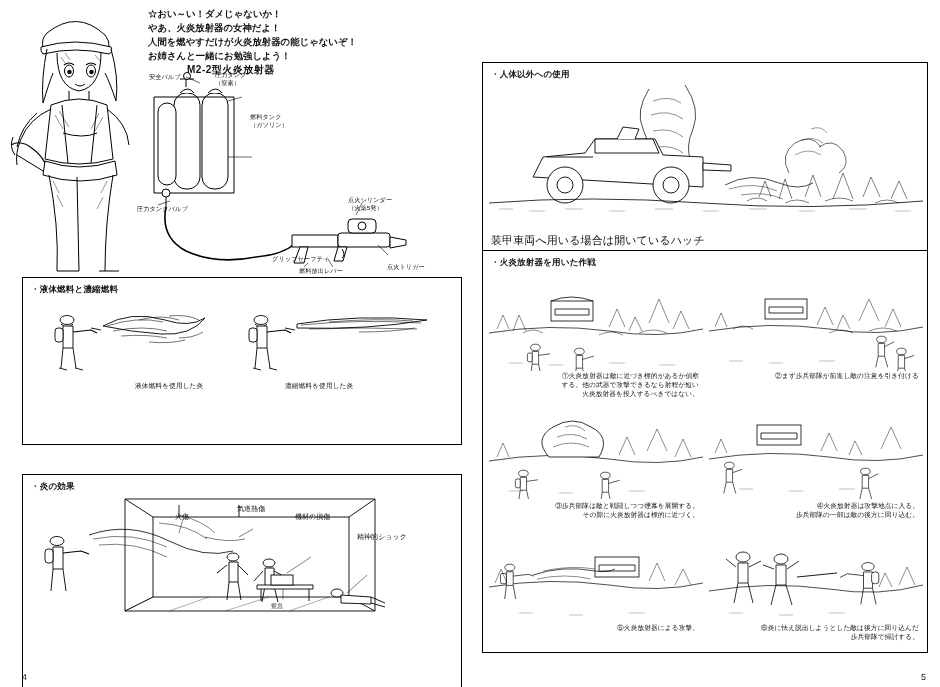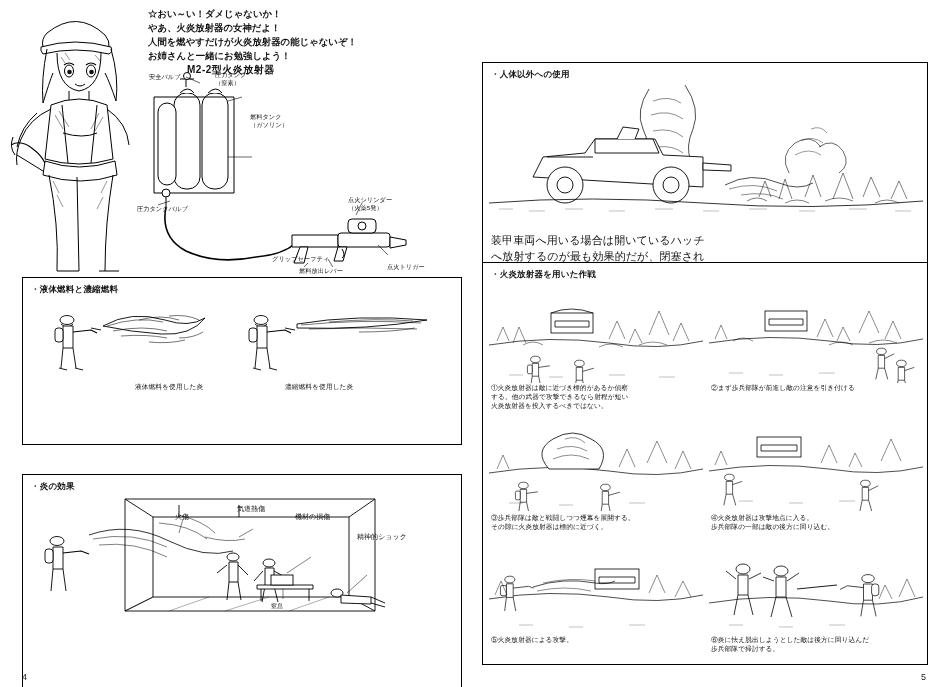--- a/index.html
+++ b/index.html
@@ -147,21 +147,21 @@
       <div class="lbl" style="left:243px;top:108px;">燃料タンク
 （ガソリン）</div>
       <div class="lbl" style="left:130px;top:200px;">圧力タンクバルブ</div>
       <div class="lbl" style="left:341px;top:191px;">点火シリンダー
 （火薬5発）</div>
       <div class="lbl" style="left:265px;top:250px;">グリップセーフティ</div>
       <div class="lbl" style="left:292px;top:262px;">燃料放出レバー</div>
       <div class="lbl" style="left:380px;top:258px;">点火トリガー</div>
     </div>
 
-    <div class="panel" style="left:22px;top:277px;width:440px;height:168px;">
+    <div class="panel" style="left:22px;top:277px;width:440px;height:168px;font-family:Liberation Mono, monospace;">
       <div class="panel-title" style="left:8px;top:6px;">・液体燃料と濃縮燃料</div>
 
       <div class="art" style="left:6px;top:20px;width:428px;height:84px;">
         <svg width="428" height="84" viewBox="0 0 428 84">
           <g stroke="#000" fill="none" stroke-width="0.9">
 
             <g transform="translate(28,18)">
               <ellipse cx="10" cy="4" rx="7" ry="4.5" fill="#fff"></ellipse>
               <path d="M4 8 q6 6 12 0"></path>
               <path d="M6 10 l0 22 l10 0 l0 -22 z" fill="#fff"></path>
@@ -348,21 +348,21 @@
           </g>
         </svg>
       </div>
 
       <div class="cap" style="left:8px;top:170px;width:222px;">装甲車両へ用いる場合は開いているハッチ
 へ放射するのが最も効果的だが、閉塞され
 ている場合も吸気口へ放射することで機関
 やセンサー類の損傷を期待できる。</div>
     </div>
 
-    <div class="panel" style="left:12px;top:262px;width:446px;height:403px;">
+    <div class="panel" style="left:12px;top:250px;width:446px;height:403px;text-align:right;">
       <div class="panel-title" style="left:8px;top:6px;">・火炎放射器を用いた作戦</div>
 
       <div class="art" style="left:6px;top:20px;width:214px;height:100px;">
         <svg width="214" height="100" viewBox="0 0 214 100">
           <g stroke="#000" fill="none" stroke-width="0.8">
             <path d="M0 62 q60 -10 120 -2 q50 8 94 -2" stroke-width="0.7"></path>
             <rect x="62" y="30" width="42" height="20" fill="#fff"></rect>
             <path d="M66 38 l34 0 l0 6 l-34 0 z"></path>
             <path d="M62 30 q20 -8 42 0"></path>
             <g stroke-width="0.45">

